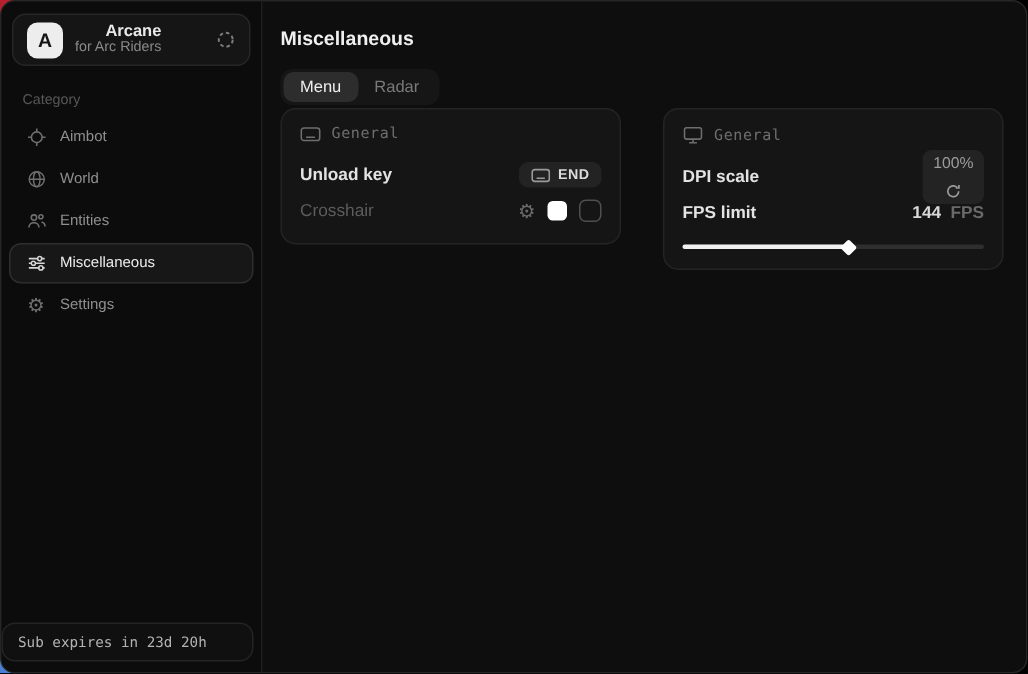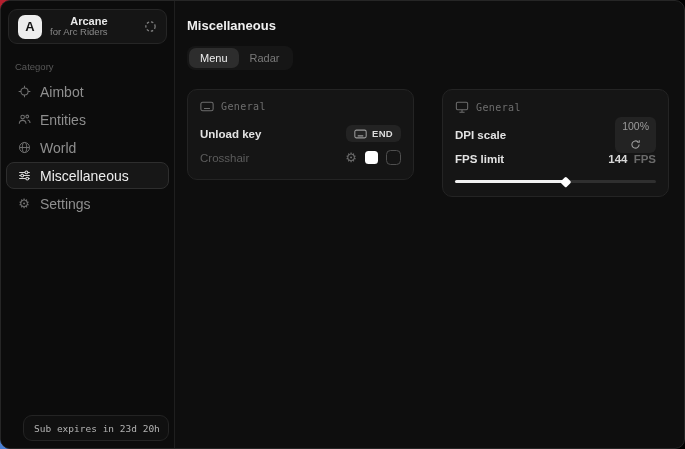--- a/index.html
+++ b/index.html
@@ -25,39 +25,39 @@
   .brand-name { font-size:11px; font-weight:bold; color:#e9e9e9; }
   .brand-sub  { font-size:9.5px; color:#8a8a8a; }
   .brand-icon { margin-left:auto; color:#7d7d7d; display:flex; }
 
   .category { margin:17px 0 6px 14px; font-size:9.5px; color:#585858; }
 
   .nav-list { padding:0 5px; }
   .nav-item { height:27px; margin-bottom:1px; display:flex; align-items:center; gap:9px;
               padding:0 10px; border-radius:8px; border:1px solid transparent; cursor:pointer; }
   .nav-item .nav-icon { color:#6f6f6f; display:flex; width:14px; justify-content:center; }
-  .nav-item .nav-label { font-size:14px; color:#8f8f8f; }
+  .nav-item .nav-label { font-size:10px; color:#8f8f8f; }
   .nav-item.selected { background:#171717; border-color:#2e2e2e; }
   .nav-item.selected .nav-icon { color:#d6d6d6; }
   .nav-item.selected .nav-label { color:#ededed; }
 
-  .side-footer { position:absolute; left:22px; right:5px; bottom:7px; background:#101010;
+  .side-footer { position:absolute; left:0; right:5px; bottom:7px; background:#101010;
                  border:1px solid #242424; border-radius:9px; padding:7px 10px 6px; }
   .footer-line1 { font-family:"DejaVu Sans Mono", monospace; font-size:9.5px; color:#b3b3b3;
                   white-space:nowrap; }
   .footer-line2 { margin-top:3px; font-size:9px; font-weight:bold; color:#cccccc; }
 
   
   .main { flex:1; padding:17px 15px 0 12px; }
   .page-title { font-size:13px; font-weight:bold; color:#f0f0f0; }
   .tabs { margin-top:13px; display:inline-flex; background:#161616; border-radius:8px; padding:2px; }
   .tab { font-size:11px; padding:4px 11px; border-radius:7px; color:#7a7a7a; cursor:pointer; }
   .tab.selected { background:#2d2d2d; color:#eeeeee; }
 
-  .panels { margin-top:19px; display:flex; gap:28px; align-items:flex-start; }
+  .panels { margin-top:2px; display:flex; gap:28px; align-items:flex-start; }
   .panel { flex:1; background:#151515; border:1px solid #242424; border-radius:10px;
            padding:11px 12px 10px; }
   .panel-head { display:flex; align-items:center; gap:7px; color:#6e6e6e; margin-bottom:10px; }
   .panel-head .ph-label { font-family:"DejaVu Sans Mono", monospace; font-size:10px;
                           letter-spacing:.4px; }
   .row { height:23px; display:flex; align-items:center; justify-content:space-between; }
   .row + .row { margin-top:1px; }
   .row-label { font-size:11.5px; font-weight:bold; color:#e3e3e3; }
   .row-label.disabled { color:#5c5c5c; font-weight:normal; }
 
@@ -123,39 +123,39 @@
           <svg width="13" height="13" viewBox="0 0 16 16" fill="none" stroke="currentColor" stroke-width="1.3">
             <circle cx="8" cy="8" r="4.4"></circle>
               <path d="M8 .8v3M8 12.2v3M.8 8h3M12.2 8h3"></path>
           </svg>
         </span>
         <span class="nav-label">Aimbot</span>
       </div>
 
       <div class="nav-item">
         <span class="nav-icon">
+          <svg width="13" height="13" viewBox="0 0 16 16" fill="none" stroke="currentColor" stroke-width="1.2">
+            <circle cx="8" cy="8" r="6.2"></circle>
+              <ellipse cx="8" cy="8" rx="2.7" ry="6.2"></ellipse>
+              <path d="M1.8 8h12.4"></path>
+          </svg>
+        </span>
+        <span class="nav-label">World</span>
+      </div>
+
+      <div class="nav-item">
+        <span class="nav-icon">
           <svg width="13" height="13" viewBox="0 0 16 16" fill="none" stroke="currentColor" stroke-width="1.3">
             <circle cx="5.7" cy="5" r="2.2"></circle>
               <path d="M1.6 13.2c0-2.3 1.8-4.1 4.1-4.1s4.1 1.8 4.1 4.1"></path>
             <circle cx="11.4" cy="4.3" r="1.7"></circle>
               <path d="M11.9 8.6c1.7.4 2.9 1.9 2.9 3.7"></path>
           </svg>
         </span>
         <span class="nav-label">Entities</span>
-      </div>
-
-      <div class="nav-item">
-        <span class="nav-icon">
-          <svg width="13" height="13" viewBox="0 0 16 16" fill="none" stroke="currentColor" stroke-width="1.2">
-            <circle cx="8" cy="8" r="6.2"></circle>
-              <ellipse cx="8" cy="8" rx="2.7" ry="6.2"></ellipse>
-              <path d="M1.8 8h12.4"></path>
-          </svg>
-        </span>
-        <span class="nav-label">World</span>
       </div>
 
       <div class="nav-item selected">
         <span class="nav-icon">
           <svg width="13" height="13" viewBox="0 0 16 16" fill="none" stroke="currentColor" stroke-width="1.3">
             <path d="M1.5 4.2h13M1.5 8h13M1.5 11.8h13"></path>
             <circle cx="10.4" cy="4.2" r="1.7" fill="#171717"></circle>
             <circle cx="5.2" cy="8" r="1.7" fill="#171717"></circle>
             <circle cx="11.4" cy="11.8" r="1.7" fill="#171717"></circle>
           </svg>

